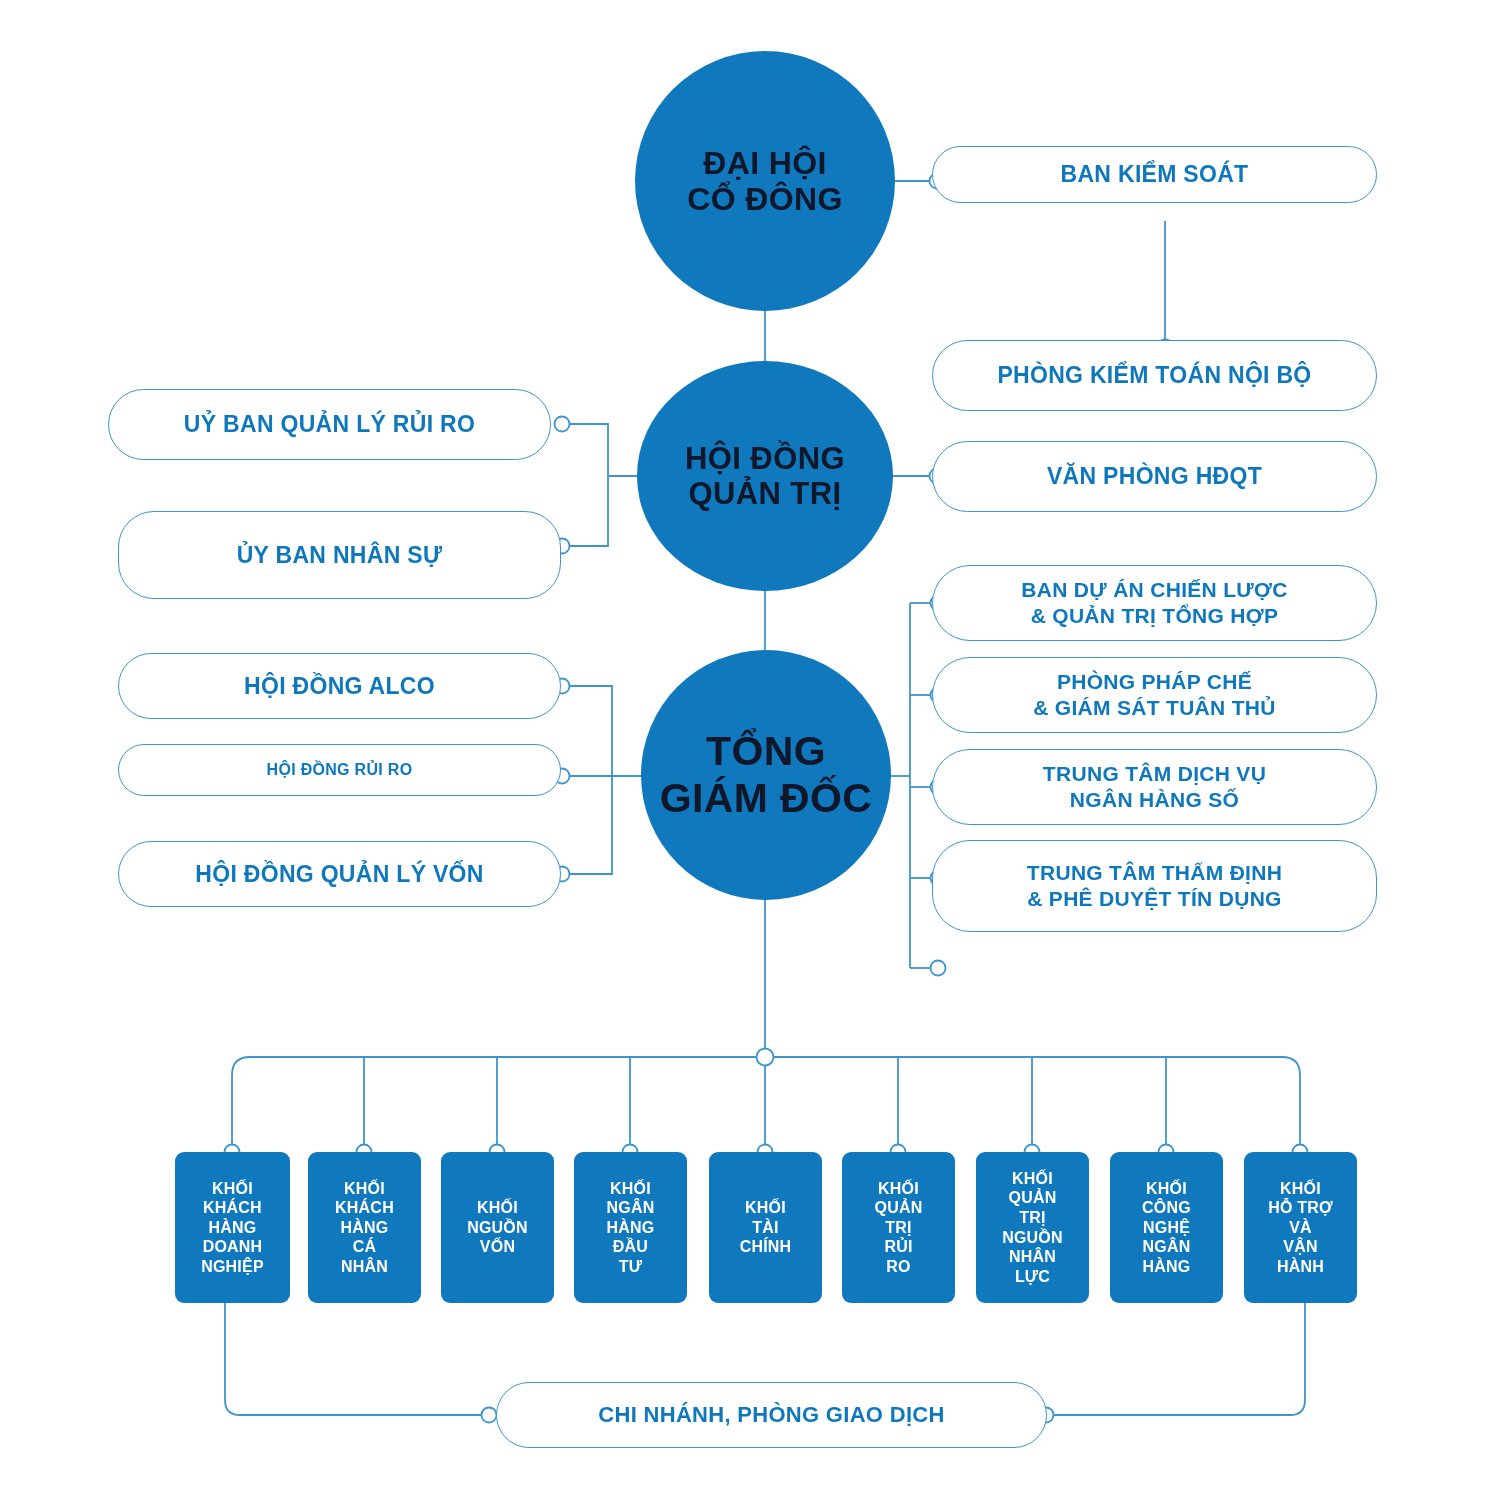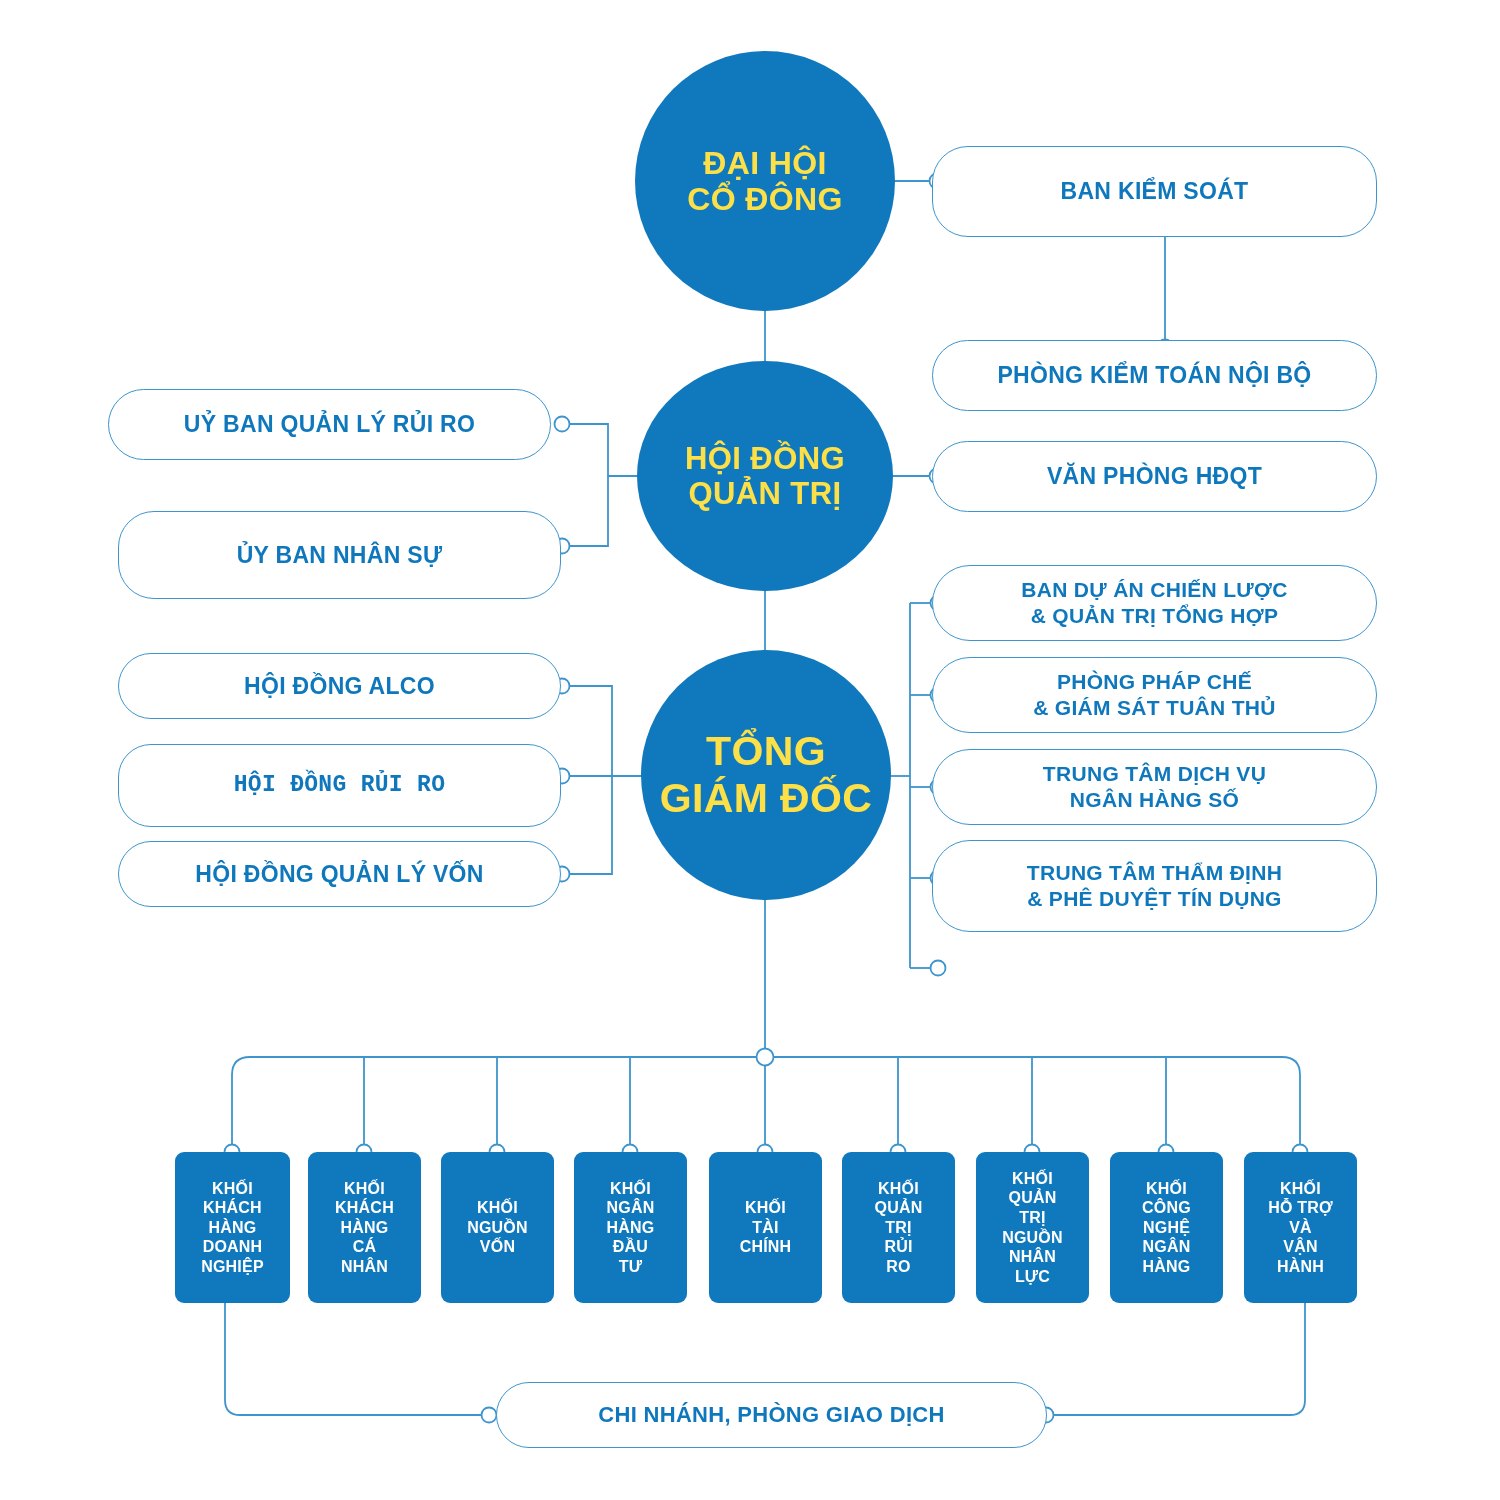--- a/index.html
+++ b/index.html
@@ -2,21 +2,21 @@
 <html><head>
 <meta charset="utf-8">
 <style>
   html,body{margin:0;padding:0;background:#ffffff;}
   body{font-family:"Liberation Sans","DejaVu Sans",sans-serif;}
   #stage{position:relative;width:1500px;height:1500px;background:#fff;overflow:hidden;}
   #wires{position:absolute;left:0;top:0;width:1500px;height:1500px;}
 
   .circle{
     position:absolute;border-radius:50%;
-    background:#1079BE;color:#fde047;
+    background:#1079BE;color:#0f172a;
     display:flex;align-items:center;justify-content:center;
     text-align:center;font-weight:bold;letter-spacing:.4px;line-height:1.14;
   }
   .pill{
     position:absolute;box-sizing:border-box;
     border:1.6px solid #3E95CD;background:#ffffff;
     color:#0F78BD;font-weight:bold;text-align:center;
     display:flex;align-items:center;justify-content:center;
     line-height:1.22;letter-spacing:.3px;
   }
@@ -108,33 +108,33 @@
 
   <div class="circle t2" style="left:635px;top:51px;width:260px;height:260px;font-size:32px;">ĐẠI HỘI
 CỔ ĐÔNG</div>
 
   <div class="circle t2" style="left:637px;top:361px;width:256px;height:230px;font-size:31px;">HỘI ĐỒNG
 QUẢN TRỊ</div>
 
   <div class="circle t2" style="left:641px;top:650px;width:250px;height:250px;font-size:41px;">TỔNG
 GIÁM ĐỐC</div>
 
-  <div class="pill" style="left:932px;top:146px;width:445px;height:91px;border-radius:36px;font-size:23px;">BAN KIỂM SOÁT</div>
+  <div class="pill" style="left:932px;top:146px;width:445px;height:57px;border-radius:36px;font-size:23px;">BAN KIỂM SOÁT</div>
 
   <div class="pill" style="left:932px;top:312px;width:445px;height:71px;border-radius:36px;font-size:23px;margin-top:28px;">PHÒNG KIỂM TOÁN NỘI BỘ</div>
 
   <div class="pill" style="left:932px;top:441px;width:445px;height:71px;border-radius:36px;font-size:23px;">VĂN PHÒNG HĐQT</div>
 
   <div class="pill" style="left:108px;top:389px;width:443px;height:71px;border-radius:36px;font-size:23px;">UỶ BAN QUẢN LÝ RỦI RO</div>
 
   <div class="pill" style="left:118px;top:511px;width:443px;height:88px;border-radius:36px;font-size:23px;">ỦY BAN NHÂN SỰ</div>
 
   <div class="pill" style="left:118px;top:653px;width:443px;height:66px;border-radius:33px;font-size:23px;">HỘI ĐỒNG ALCO</div>
 
-  <div class="pill" style="left:118px;top:744px;width:443px;height:83px;border-radius:33px;font-size:23px;font-family:Liberation Mono, monospace;">HỘI ĐỒNG RỦI RO</div>
+  <div class="pill" style="left:118px;top:744px;width:443px;height:52px;border-radius:33px;font-size:16px;">HỘI ĐỒNG RỦI RO</div>
 
   <div class="pill" style="left:118px;top:841px;width:443px;height:66px;border-radius:33px;font-size:23px;text-align:center;">HỘI ĐỒNG QUẢN LÝ VỐN</div>
 
   <div class="pill t2" style="left:932px;top:565px;width:445px;height:76px;border-radius:38px;font-size:21px;">BAN DỰ ÁN CHIẾN LƯỢC
 &amp; QUẢN TRỊ TỔNG HỢP</div>
 
   <div class="pill t2" style="left:932px;top:657px;width:445px;height:76px;border-radius:38px;font-size:21px;">PHÒNG PHÁP CHẾ
 &amp; GIÁM SÁT TUÂN THỦ</div>
 
   <div class="pill t2" style="left:932px;top:749px;width:445px;height:76px;border-radius:38px;font-size:21px;">TRUNG TÂM DỊCH VỤ

